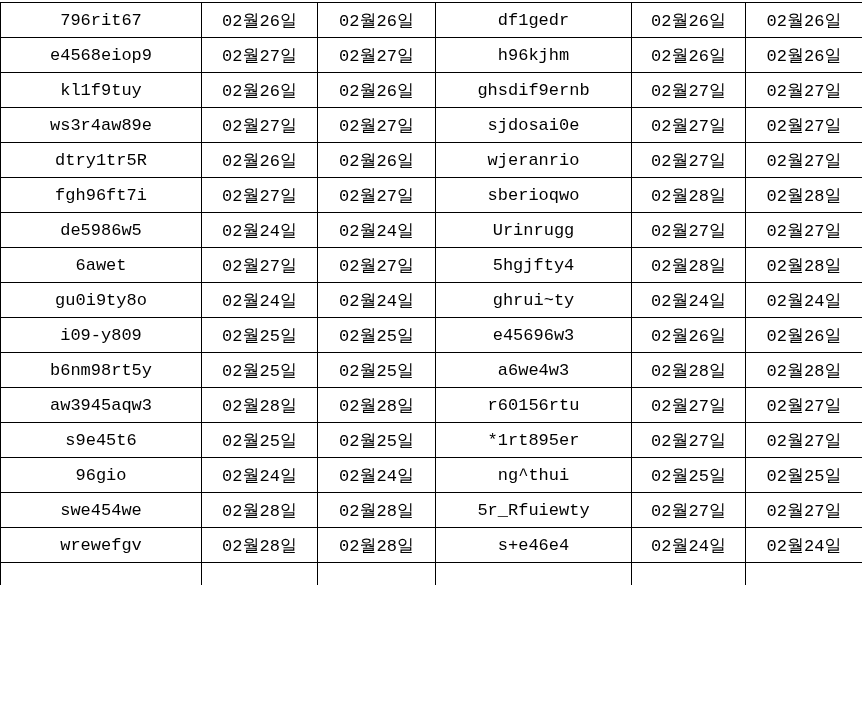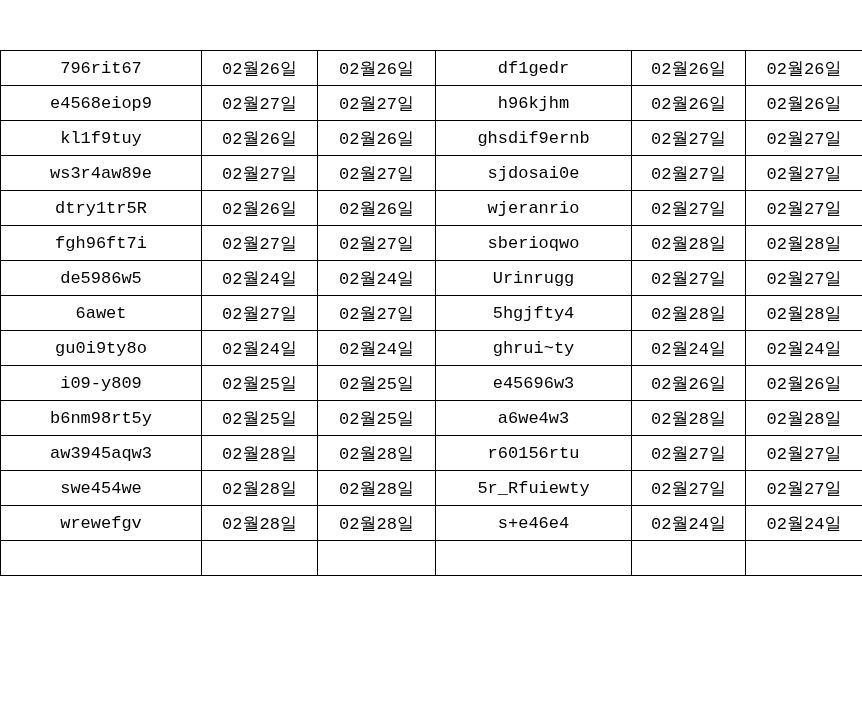--- a/index.html
+++ b/index.html
@@ -6,21 +6,20 @@
     margin: 0;
     padding: 0;
     background: #ffffff;
   }
   .viewport {
     position: relative;
     width: 862px;
     height: 585px;
     overflow: hidden;
     background: #ffffff;
-    margin-top: 48px;
   }
   table.grid {
     border-collapse: collapse;
     table-layout: fixed;
     width: 862px;
     margin-top: 2px;
   }
   table.grid td {
     border: 1px solid #000000;
     height: 34px;
@@ -138,20 +137,36 @@
         </tr>
         <tr>
           <td>aw3945aqw3</td>
           <td>02월28일</td>
           <td>02월28일</td>
           <td>r60156rtu</td>
           <td>02월27일</td>
           <td>02월27일</td>
         </tr>
         <tr>
+          <td>s9e45t6</td>
+          <td>02월25일</td>
+          <td>02월25일</td>
+          <td>*1rt895er</td>
+          <td>02월27일</td>
+          <td>02월27일</td>
+        </tr>
+        <tr>
+          <td>96gio</td>
+          <td>02월24일</td>
+          <td>02월24일</td>
+          <td>ng^thui</td>
+          <td>02월25일</td>
+          <td>02월25일</td>
+        </tr>
+        <tr>
           <td>swe454we</td>
           <td>02월28일</td>
           <td>02월28일</td>
           <td>5r_Rfuiewty</td>
           <td>02월27일</td>
           <td>02월27일</td>
         </tr>
         <tr>
           <td>wrewefgv</td>
           <td>02월28일</td>

